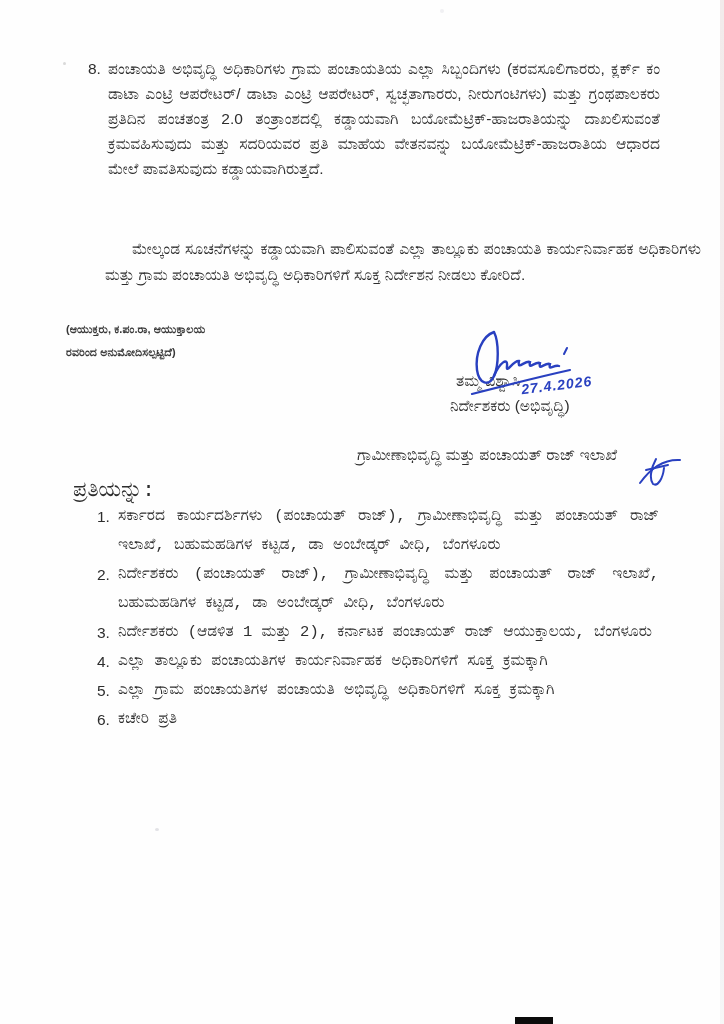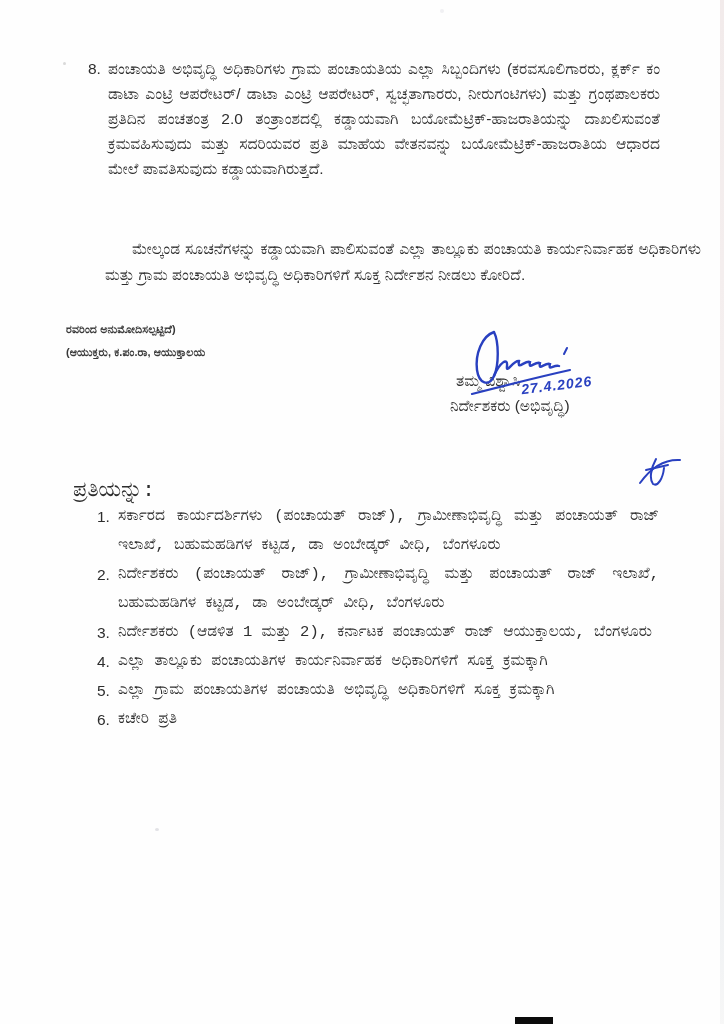--- a/index.html
+++ b/index.html
@@ -73,38 +73,39 @@
 <div class="page">
 
   <div class="para8">
     <span class="num">8.</span>
     <div class="ptext">ಪಂಚಾಯತಿ ಅಭಿವೃದ್ಧಿ ಅಧಿಕಾರಿಗಳು ಗ್ರಾಮ ಪಂಚಾಯತಿಯ ಎಲ್ಲಾ ಸಿಬ್ಬಂದಿಗಳು (ಕರವಸೂಲಿಗಾರರು, ಕ್ಲರ್ಕ್ ಕಂ ಡಾಟಾ ಎಂಟ್ರಿ ಆಪರೇಟರ್/ ಡಾಟಾ ಎಂಟ್ರಿ ಆಪರೇಟರ್, ಸ್ವಚ್ಛತಾಗಾರರು, ನೀರುಗಂಟಿಗಳು) ಮತ್ತು ಗ್ರಂಥಪಾಲಕರು ಪ್ರತಿದಿನ ಪಂಚತಂತ್ರ 2.0 ತಂತ್ರಾಂಶದಲ್ಲಿ ಕಡ್ಡಾಯವಾಗಿ ಬಯೋಮೆಟ್ರಿಕ್-ಹಾಜರಾತಿಯನ್ನು ದಾಖಲಿಸುವಂತೆ ಕ್ರಮವಹಿಸುವುದು ಮತ್ತು ಸದರಿಯವರ ಪ್ರತಿ ಮಾಹೆಯ ವೇತನವನ್ನು ಬಯೋಮೆಟ್ರಿಕ್-ಹಾಜರಾತಿಯ ಆಧಾರದ ಮೇಲೆ ಪಾವತಿಸುವುದು ಕಡ್ಡಾಯವಾಗಿರುತ್ತದೆ.</div>
   </div>
 
   <div class="para-closing">ಮೇಲ್ಕಂಡ ಸೂಚನೆಗಳನ್ನು ಕಡ್ಡಾಯವಾಗಿ ಪಾಲಿಸುವಂತೆ ಎಲ್ಲಾ ತಾಲ್ಲೂಕು ಪಂಚಾಯತಿ ಕಾರ್ಯನಿರ್ವಾಹಕ ಅಧಿಕಾರಿಗಳು ಮತ್ತು ಗ್ರಾಮ ಪಂಚಾಯತಿ ಅಭಿವೃದ್ಧಿ ಅಧಿಕಾರಿಗಳಿಗೆ ಸೂಕ್ತ ನಿರ್ದೇಶನ ನೀಡಲು ಕೋರಿದೆ.</div>
 
   <div class="approval-note">
+    <div>(ಆಯುಕ್ತರು, ಕ.ಪಂ.ರಾ, ಆಯುಕ್ತಾಲಯ</div>
     <div>ರವರಿಂದ ಅನುಮೋದಿಸಲ್ಪಟ್ಟಿದೆ)</div>
-    <div>(ಆಯುಕ್ತರು, ಕ.ಪಂ.ರಾ, ಆಯುಕ್ತಾಲಯ</div>
   </div>
 
   <div class="salutation">ತಮ್ಮ ವಿಶ್ವಾಸಿ</div>
 
   <svg class="sig-svg" width="140" height="75" viewBox="0 0 140 75">
     <g fill="none" stroke="#2940c0" stroke-width="2.4" stroke-linecap="round">
       <path d="M36,4 C24,8 17,26 19,42 C21,56 31,59 36,48 C41,37 41,14 36,4"></path>
       <path d="M36,48 C42,34 50,29 49,38 C48,47 55,32 61,33 C59,43 67,32 72,34 C70,43 77,33 82,35 C80,44 87,34 92,36 C90,44 96,36 101,38"></path>
       <path d="M106,26 L109,20" stroke-width="2"></path>
       <path d="M14,66 C45,58 85,48 112,42" stroke-width="2.2"></path>
     </g>
   </svg>
 
   <div class="sig-date">27.4.2026</div>
 
   <div class="designation">ನಿರ್ದೇಶಕರು (ಅಭಿವೃದ್ಧಿ)</div>
+  <div class="org2">ಗ್ರಾಮೀಣಾಭಿವೃದ್ಧಿ ಮತ್ತು ಪಂಚಾಯತ್ ರಾಜ್ ಇಲಾಖೆ</div>
 
   <svg class="paraph-svg" width="54" height="32" viewBox="0 0 54 32">
     <g fill="none" stroke="#2940c0" stroke-width="2" stroke-linecap="round">
       <path d="M6,28 C16,14 30,4 46,5"></path>
       <path d="M22,4 C17,13 15,24 19,29 C24,32 29,23 30,13"></path>
       <path d="M12,15 L34,10"></path>
     </g>
   </svg>
 
   <div class="copy-heading">ಪ್ರತಿಯನ್ನು:</div>

